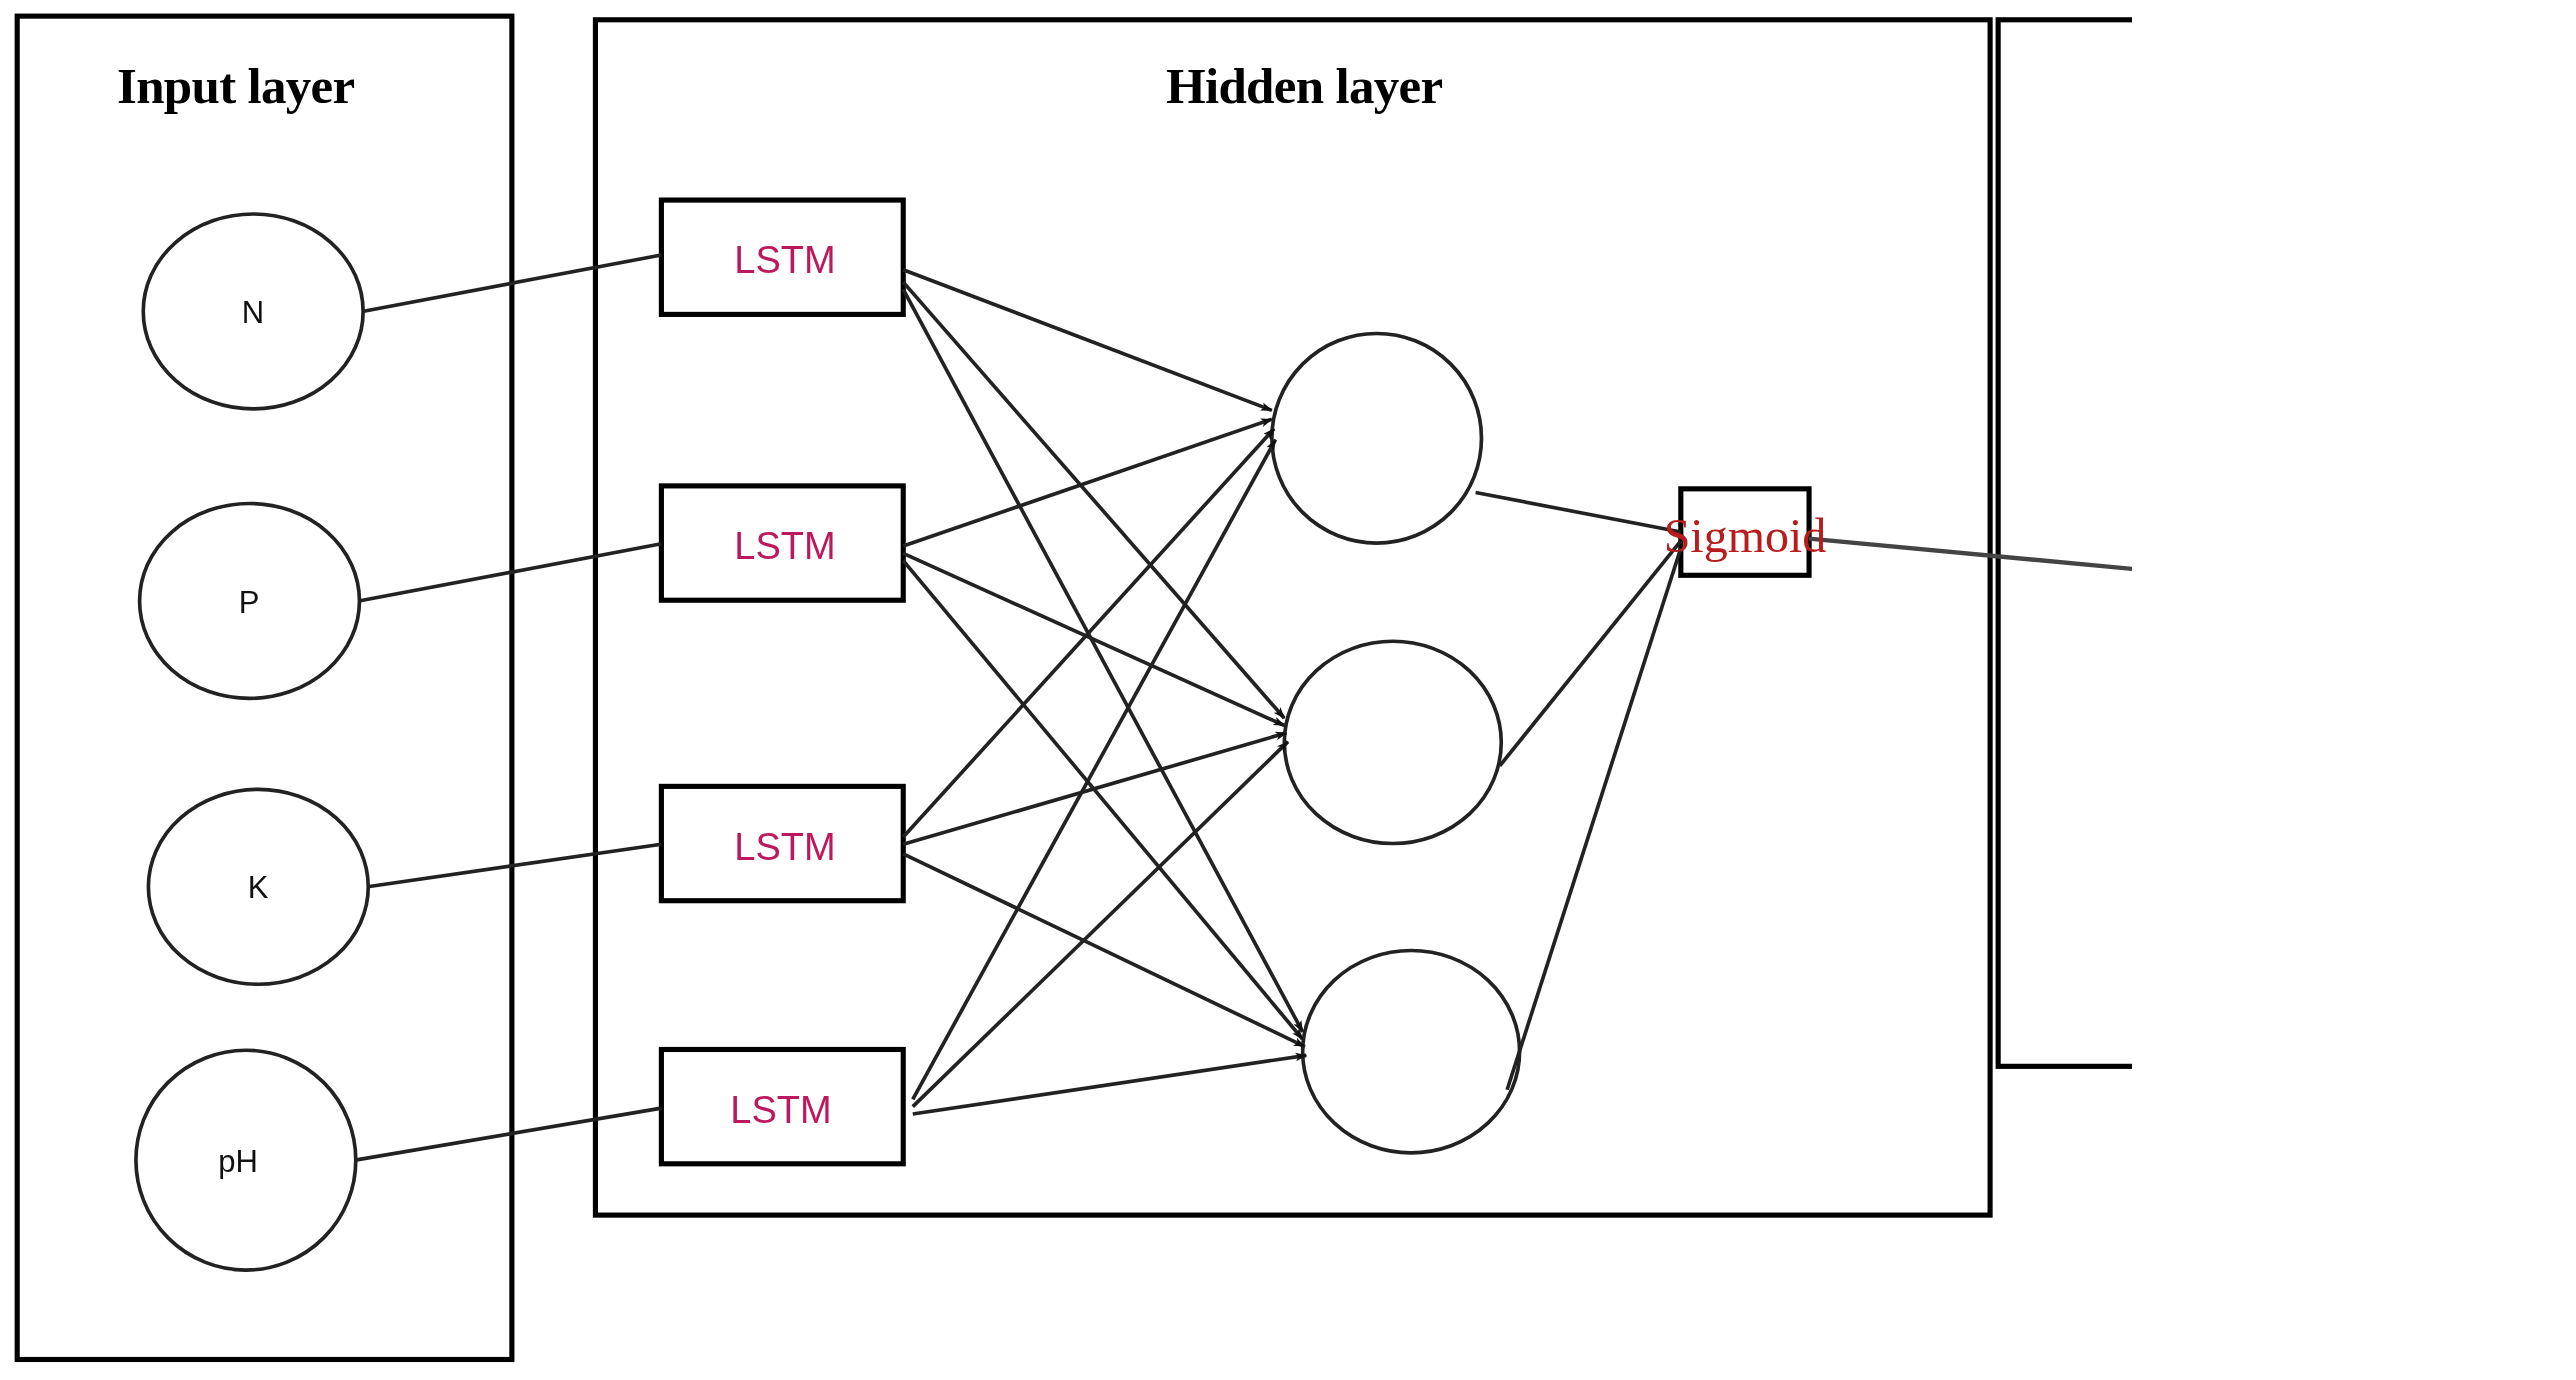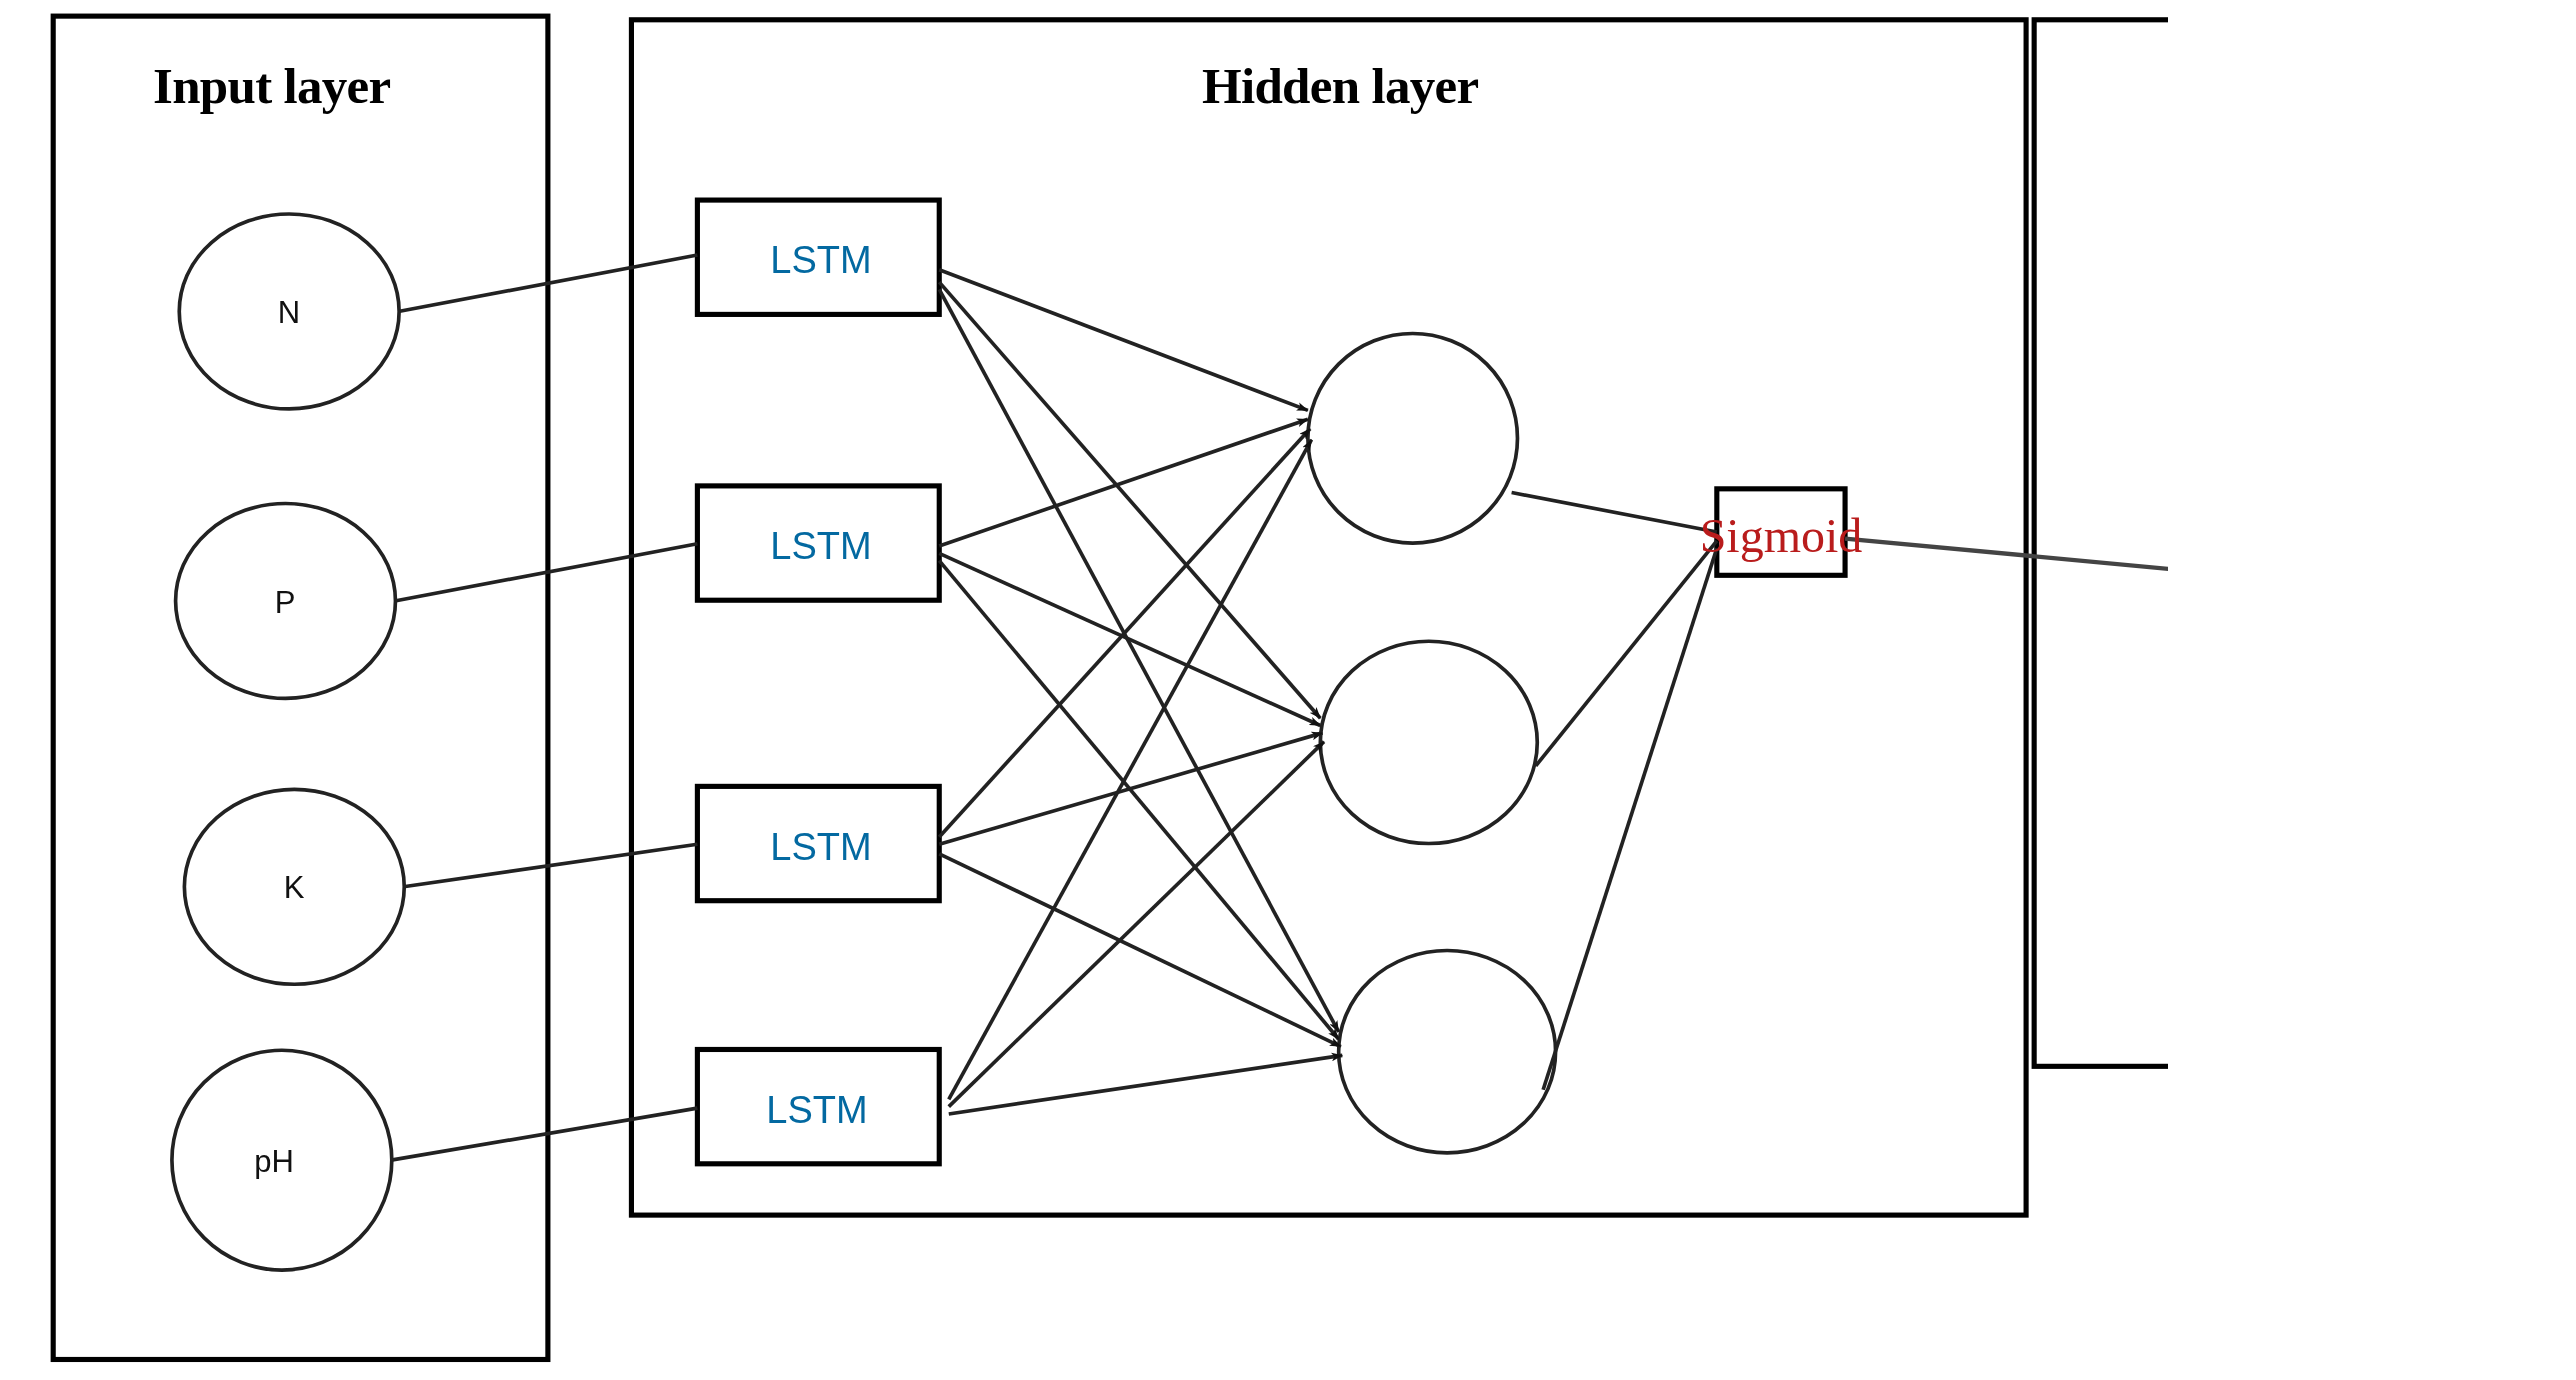--- a/index.html
+++ b/index.html
@@ -8,21 +8,20 @@
     padding: 0;
     background: #ffffff;
   }
   #canvas {
     position: relative;
     width: 2132px;
     height: 1380px;
     background: #ffffff;
     font-family: "Liberation Sans", sans-serif;
     overflow: hidden;
-    margin-left: 36px;
   }
   #diagram-svg {
     position: absolute;
     top: 0;
     left: 0;
     width: 2576px;
     height: 1380px;
   }
   .layer-title {
     position: absolute;
@@ -42,21 +41,21 @@
     font-size: 31px;
     color: #111111;
     text-align: center;
     white-space: nowrap;
     transform: translate(-50%, -50%);
   }
   .box-label {
     position: absolute;
     font-family: "Liberation Sans", sans-serif;
     font-size: 38px;
-    color: #0369a1;
+    color: #be185d;
     text-align: center;
     white-space: nowrap;
     transform: translate(-50%, -50%);
   }
   .sigmoid-label {
     position: absolute;
     font-family: "Liberation Serif", serif;
     font-size: 48px;
     color: #b91c1c;
     text-align: center;

